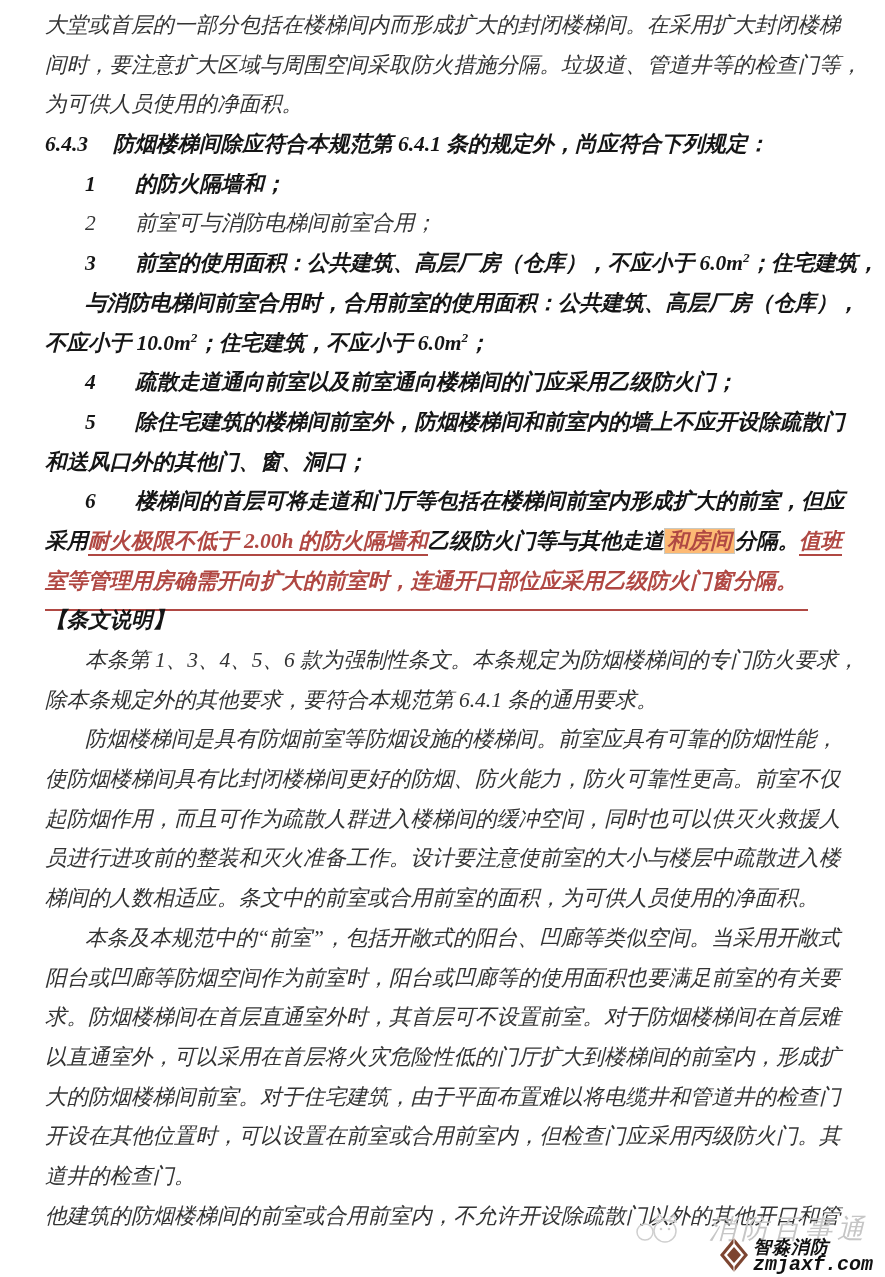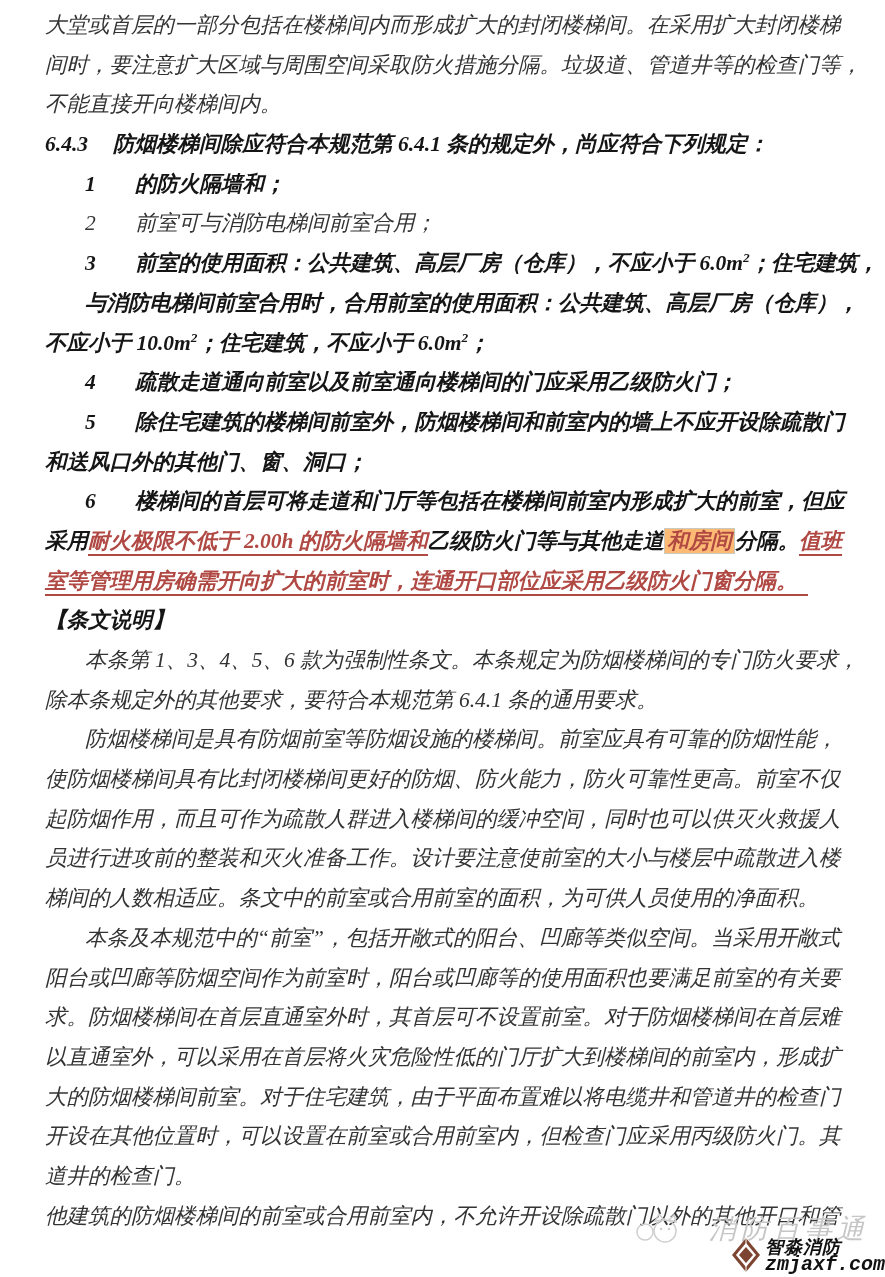--- a/index.html
+++ b/index.html
@@ -35,21 +35,21 @@
   .r-num{display:inline-block;width:50px;}
   .r-secnum{display:inline-block;width:68px;}
   .r-red{
     color:var(--red);
     border-bottom:2px solid var(--red);
     padding-bottom:1px;
   }
   .r-redend{
     color:var(--red);
     border-bottom:2px solid var(--red);
-    padding-bottom:1px;
+    padding-bottom:16px;
     padding-right:10px;
   }
   .r-redbox{
     color:var(--red);
     border:1px solid #c9c9c0;
     background:#fdba74;
     padding:0 2px;
   }
   sup{font-size:0.62em;line-height:0;vertical-align:super;}
   
@@ -59,21 +59,21 @@
     display:flex;align-items:center;
     color:var(--wm-gray);
     font-size:27px;
     letter-spacing:5px;
     font-family:"Liberation Sans","DejaVu Sans",sans-serif;
     gap:24px;
   }
   .wm-gray svg{margin-right:6px;}
   .wm-black{
     position:absolute;
-    right:0;bottom:4px;
+    right:12px;bottom:4px;
     display:flex;align-items:flex-end;
     font-family:"Liberation Sans","DejaVu Sans",sans-serif;
     margin-top:14px;
   }
   .wm-black svg{margin-right:4px;}
   .wm-brand{
     font-size:18px;font-weight:bold;color:#111;
     letter-spacing:1px;line-height:19px;
   }
   .wm-site{
@@ -83,21 +83,21 @@
   }
 </style>
 </head>
 <body>
 
 <div class="page">
 
   <div class="doc">
       <div class="line"><span>大堂或首层的一部分包括在楼梯间内而形成扩大的封闭楼梯间。在采用扩大封闭楼梯</span></div>
       <div class="line"><span>间时，要注意扩大区域与周围空间采取防火措施分隔。垃圾道、管道井等的检查门等，</span></div>
-      <div class="line"><span>不能直接开向楼梯间内。</span></div>
+      <div class="line"><span>为可供人员使用的净面积。</span></div>
       <div class="line w-bold"><span class="r-secnum">6.4.3</span><span>防烟楼梯间除应符合本规范第 6.4.1 条的规定外，尚应符合下列规定：</span></div>
       <div class="line ind-item w-bold"><span class="r-num">1</span><span>的防火隔墙和；</span></div>
       <div class="line ind-item"><span class="r-num">2</span><span>前室可与消防电梯间前室合用；</span></div>
       <div class="line ind-item w-bold"><span class="r-num">3</span><span>前室的使用面积：公共建筑、高层厂房（仓库），不应小于 6.0m</span><sup>2</sup><span>；住宅建筑，</span></div>
       <div class="line ind-para w-bold"><span>与消防电梯间前室合用时，合用前室的使用面积：公共建筑、高层厂房（仓库），</span></div>
       <div class="line w-bold"><span>不应小于 10.0m</span><sup>2</sup><span>；住宅建筑，不应小于 6.0m</span><sup>2</sup><span>；</span></div>
       <div class="line ind-item w-bold"><span class="r-num">4</span><span>疏散走道通向前室以及前室通向楼梯间的门应采用乙级防火门；</span></div>
       <div class="line ind-item w-bold"><span class="r-num">5</span><span>除住宅建筑的楼梯间前室外，防烟楼梯间和前室内的墙上不应开设除疏散门</span></div>
       <div class="line w-bold"><span>和送风口外的其他门、窗、洞口；</span></div>
       <div class="line ind-item w-bold"><span class="r-num">6</span><span>楼梯间的首层可将走道和门厅等包括在楼梯间前室内形成扩大的前室，但应</span></div>

